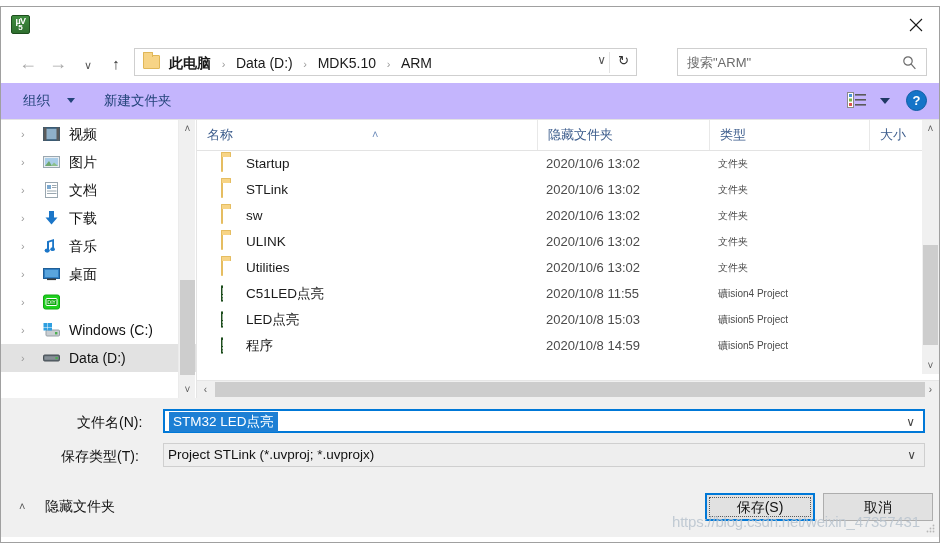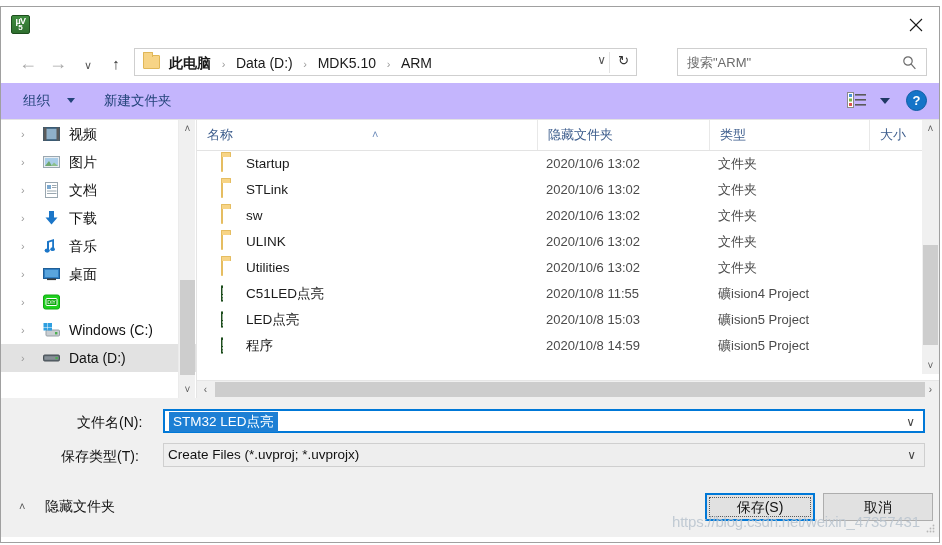--- a/index.html
+++ b/index.html
@@ -119,21 +119,21 @@
   .col-head{position:relative;height:30px;border-bottom:1px solid #e3e3e3;background:#fff;}
   .ch{position:absolute;top:0;height:30px;line-height:30px;font-size:13px;color:#3c5c8c;
     border-left:1px solid #e8e8e8;padding-left:10px;box-sizing:border-box;}
   .ch:first-child{border-left:none;}
   .sort-mark{position:absolute;left:175px;top:-1px;color:#6e8cbb;font-size:11px;}
   .rows{position:absolute;left:0;top:31px;right:17px;bottom:24px;overflow:hidden;}
   .row{position:relative;height:26px;}
   .r-ico{position:absolute;left:24px;top:5px;width:17px;height:15px;}
   .r-name{position:absolute;left:49px;top:0;line-height:26px;font-size:13.5px;color:#1b1b1b;}
   .r-date{position:absolute;left:349px;top:0;line-height:26px;font-size:13px;color:#4b4b4b;}
-  .r-type{position:absolute;left:521px;top:0;line-height:26px;font-size:13px;color:#4b4b4b;}
+  .r-type{position:absolute;left:521px;top:0;line-height:26px;font-size:10px;color:#4b4b4b;}
 
   .folder-ico{background:#f7d486;border:1px solid #e5bd61;border-radius:1px;box-sizing:border-box;position:relative;}
   .folder-ico:before{content:"";position:absolute;left:-1px;top:-4px;width:8px;height:4px;
     background:#f7d486;border:1px solid #e5bd61;border-bottom:none;border-radius:1px 1px 0 0;}
   .keil-ico{background:linear-gradient(#3f8c3f,#2c692c);border:1px solid #1d4d1d;border-radius:2px;
     box-sizing:border-box;position:relative;}
   .keil-ico i{position:absolute;left:0;right:0;top:0px;text-align:center;font-style:normal;
     font-size:8px;font-weight:bold;color:#fff;line-height:8px;letter-spacing:-0.5px;}
   .keil-ico u{position:absolute;left:0;right:0;bottom:0px;text-align:center;text-decoration:none;
     font-size:7px;font-weight:bold;color:#fff;line-height:7px;}
@@ -458,21 +458,21 @@
 
   <div class="formarea">
     <div class="f-label lbl-name">文件名(N):</div>
     <div class="combo combo-name">
       <span class="combo-val">STM32 LED点亮</span>
       <span class="combo-chev">∨</span>
     </div>
 
     <div class="f-label lbl-type">保存类型(T):</div>
     <div class="combo combo-type">
-      <span class="combo-val">Create Files (*.uvproj; *.uvprojx)</span>
+      <span class="combo-val">Project STLink (*.uvproj; *.uvprojx)</span>
       <span class="combo-chev">∨</span>
     </div>
   </div>
 
   <div class="footer">
     <span class="hide-chev">˄</span>
     <span class="hide-fold" style="left:44px;text-align:right;">隐藏文件夹</span>
 
     <div class="btn btn-save">
       <span>保存(S)</span>

